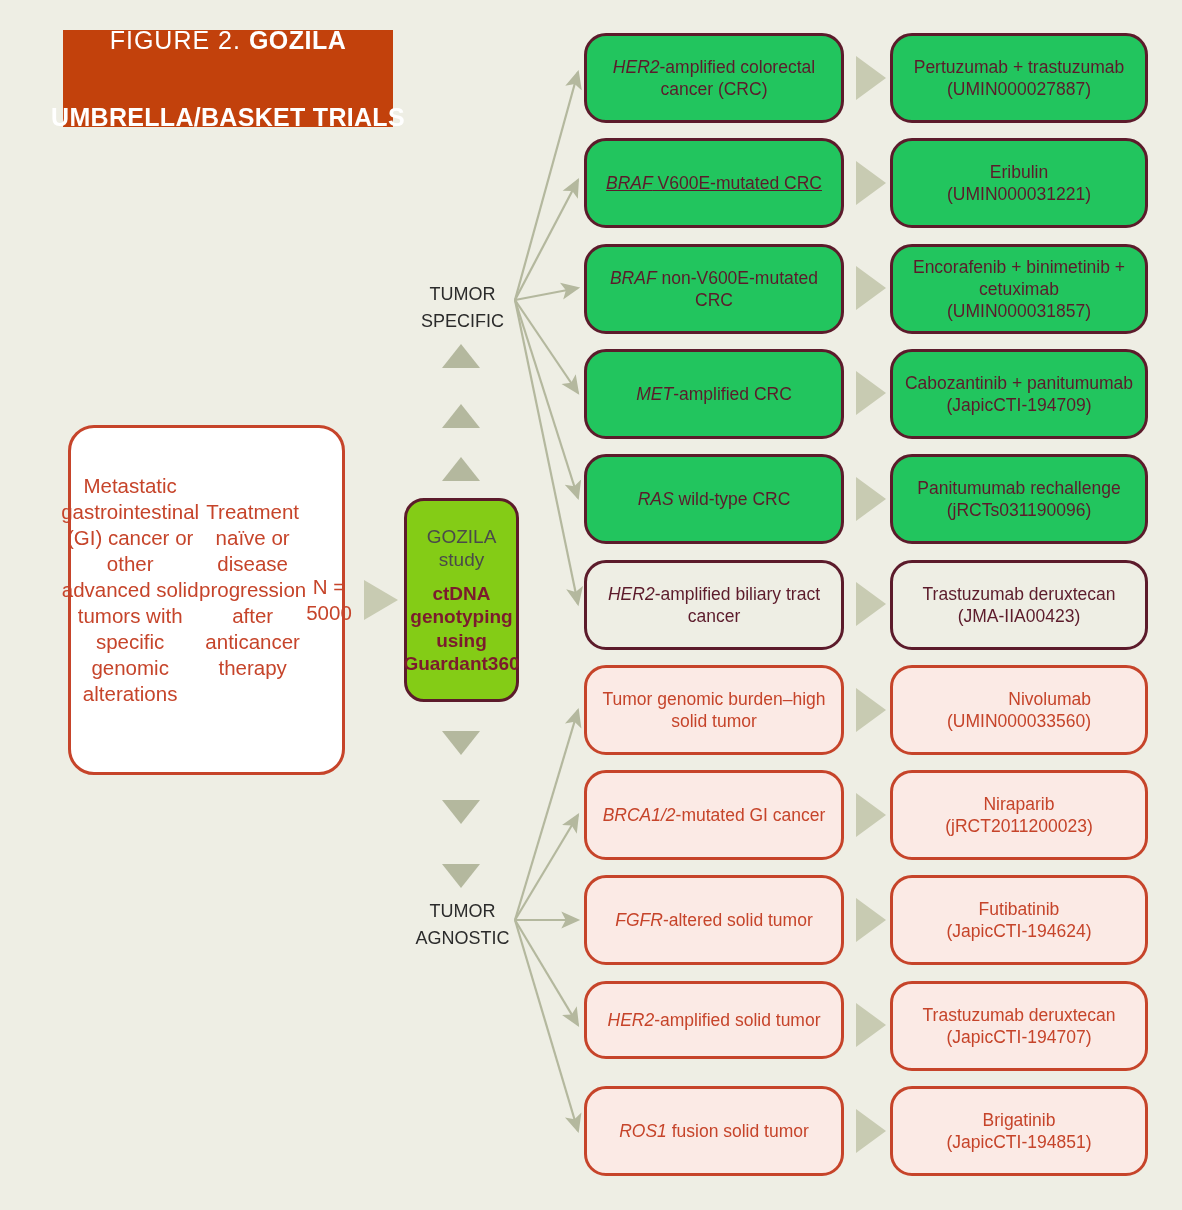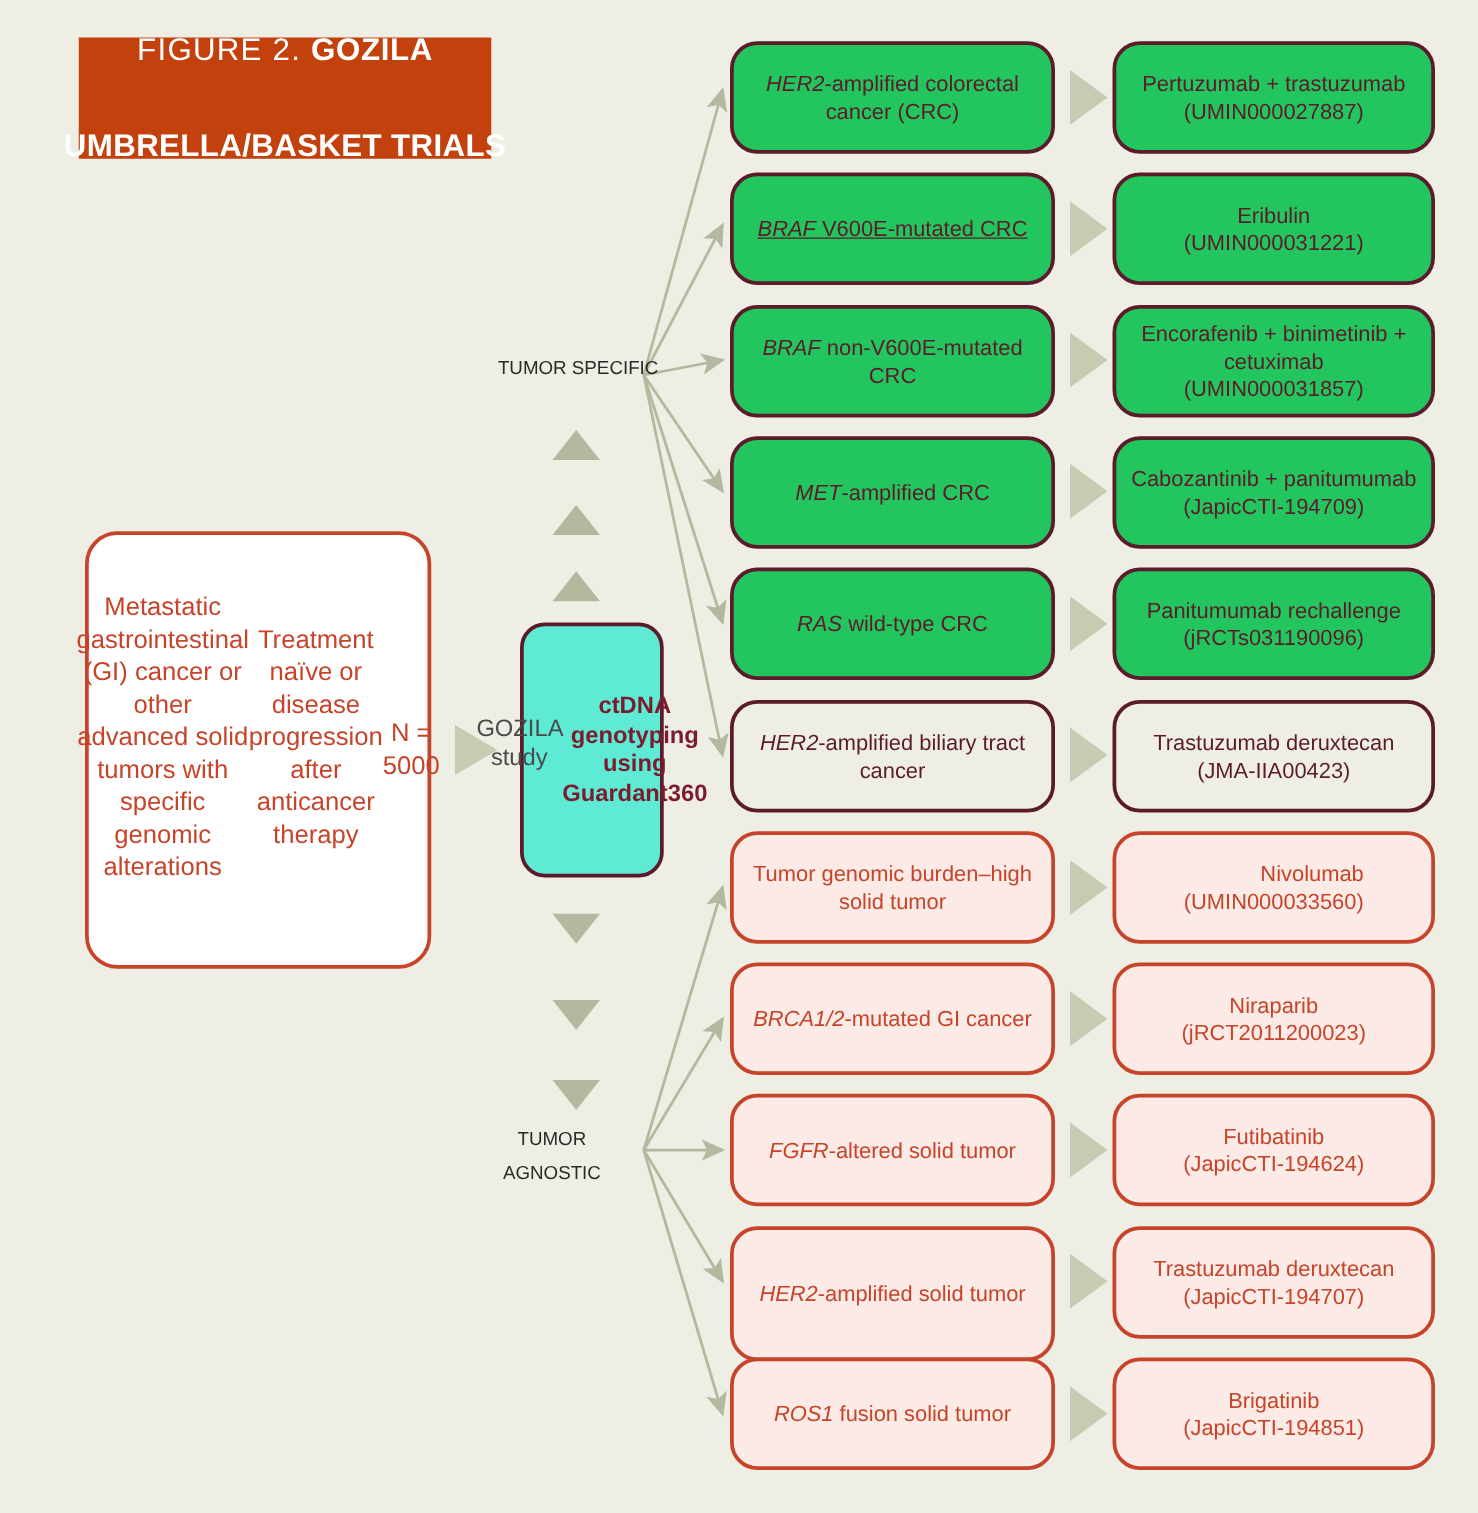--- a/index.html
+++ b/index.html
@@ -55,25 +55,24 @@
     padding:10px 14px;
   }
   #population-box .p1{margin:0 0 20px 0;}
   #population-box .p2{margin:0 0 20px 0;}
   #population-box .p3{margin:0;}
 
   
   #gozila-box{
     left:404px;top:498px;width:115px;height:204px;
     border:3px solid #5c1b2b;
-    background:#5eead4;
+    background:#84cc16;
     border-radius:20px;
-    flex-direction:row;
+    flex-direction:column;
     padding:6px 4px;
-    margin-left:12px;
   }
   #gozila-box .top{
     color:#4a4a4a;font-size:19px;line-height:23px;font-weight:400;
     margin-bottom:11px;
   }
   #gozila-box .bot{
     color:#7b1b2e;font-size:19px;line-height:23.5px;font-weight:700;
   }
 
   
@@ -92,26 +91,26 @@
     color:#c6442a;
     font-size:17.5px;line-height:22px;
   }
 
   .rbox i{font-style:italic;}
 
   
   .section-label{
     position:absolute;
     color:#2b2b2b;
-    font-size:15px;line-height:27px;
+    font-size:18px;line-height:27px;
     text-align:center;
     white-space:pre-line;
   }
   #label-tumor-specific{left:395px;top:281px;width:135px;}
-  #label-tumor-agnostic{left:374px;top:898px;width:135px;}
+  #label-tumor-agnostic{left:395px;top:898px;width:135px;}
 
   
   #connectors{position:absolute;left:0;top:0;width:1182px;height:1210px;}
 </style>
 </head>
 <body>
 
 <div class="stage">
 
   <svg id="connectors" viewBox="0 0 1182 1210" width="1182" height="1210">
@@ -232,21 +231,21 @@
       </div>
       <div class="rbox ta-box" style="left: 890px; top: 770.1px; width: 258px; height: 90px;">
         <span class="txt">Niraparib<br>(jRCT2011200023)</span>
       </div>
       <div class="rbox ta-box" style="left: 584px; top: 875.4px; width: 260px; height: 90px;">
         <span class="txt"><i>FGFR</i>-altered solid tumor</span>
       </div>
       <div class="rbox ta-box" style="left: 890px; top: 875.4px; width: 258px; height: 90px;">
         <span class="txt">Futibatinib<br>(JapicCTI-194624)</span>
       </div>
-      <div class="rbox ta-box" style="left: 584px; top: 980.7px; width: 260px; height: 108px;">
+      <div class="rbox ta-box" style="left: 584px; top: 980.7px; width: 260px; height: 78px;">
         <span class="txt"><i>HER2</i>-amplified solid tumor</span>
       </div>
       <div class="rbox ta-box" style="left: 890px; top: 980.7px; width: 258px; height: 90px;">
         <span class="txt">Trastuzumab deruxtecan<br>(JapicCTI-194707)</span>
       </div>
       <div class="rbox ta-box" style="left: 584px; top: 1086px; width: 260px; height: 90px;">
         <span class="txt"><i>ROS1</i> fusion solid tumor</span>
       </div>
       <div class="rbox ta-box" style="left: 890px; top: 1086px; width: 258px; height: 90px;">
         <span class="txt">Brigatinib<br>(JapicCTI-194851)</span>

